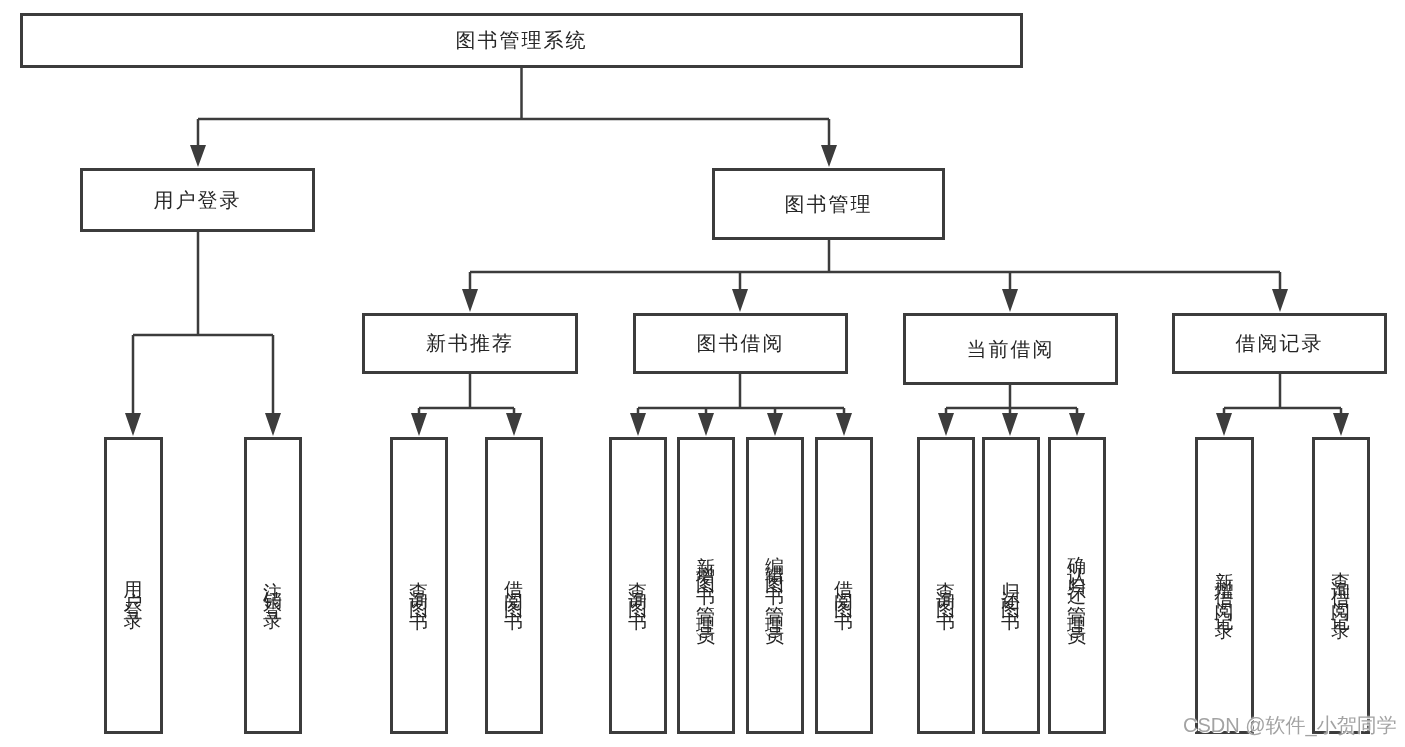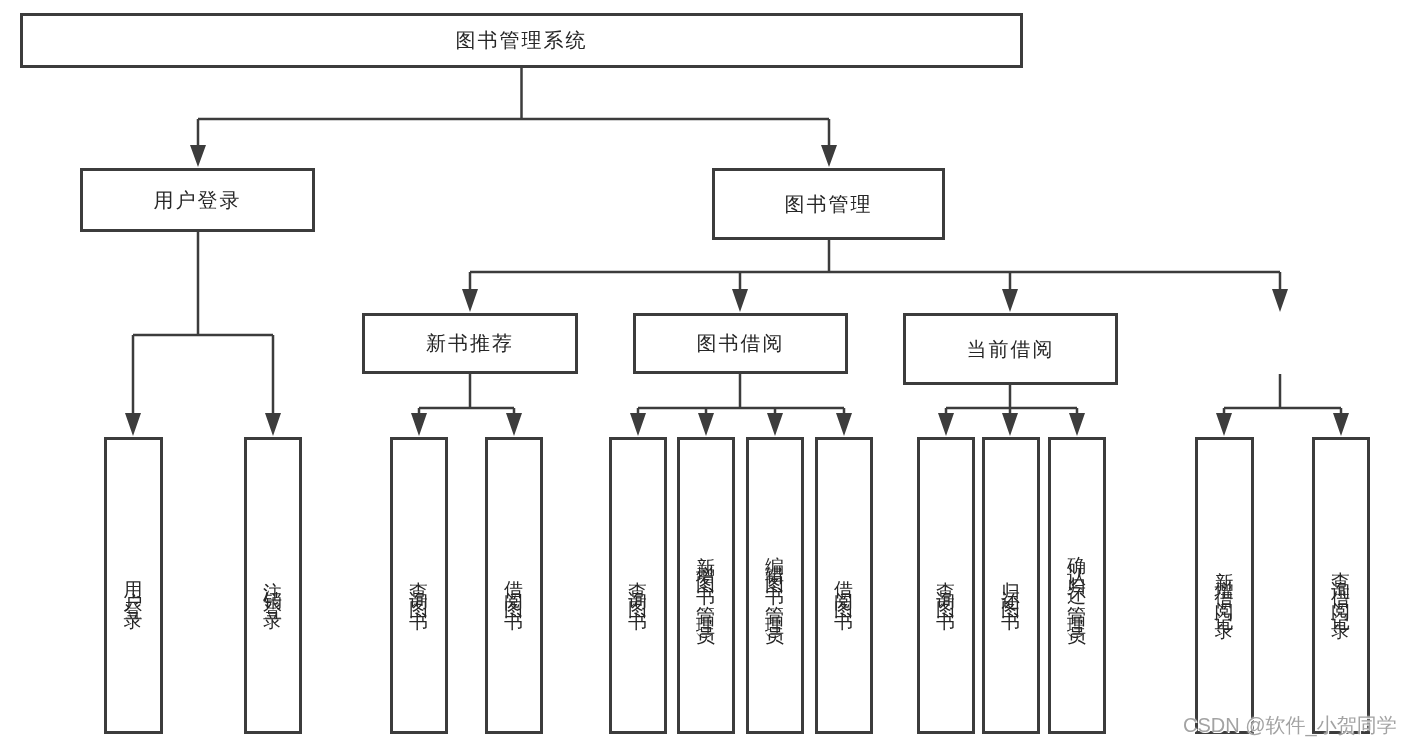--- a/index.html
+++ b/index.html
@@ -90,20 +90,23 @@
 
   <div class="box hbox" style="left:633px;top:313px;width:215px;height:61px;">
     <span>图书借阅</span>
   </div>
   <div class="box hbox" style="left:362px;top:313px;width:216px;height:61px;">
     <span>新书推荐</span>
   </div>
   <div class="box hbox" style="left:903px;top:313px;width:215px;height:72px;">
     <span>当前借阅</span>
   </div>
+  <div class="box hbox" style="left:1172px;top:313px;width:215px;height:61px;">
+    <span>借阅记录</span>
+  </div>
 
   <div class="box vbox" style="left:104px;top:437px;width:59px;height:297px;">
     <span class="vtext">用户登录</span>
   </div>
   <div class="box vbox" style="left:244px;top:437px;width:58px;height:297px;">
     <span class="vtext">注销登录</span>
   </div>
 
   <div class="box vbox" style="left:390px;top:437px;width:58px;height:297px;">
     <span class="vtext">查询图书</span>

